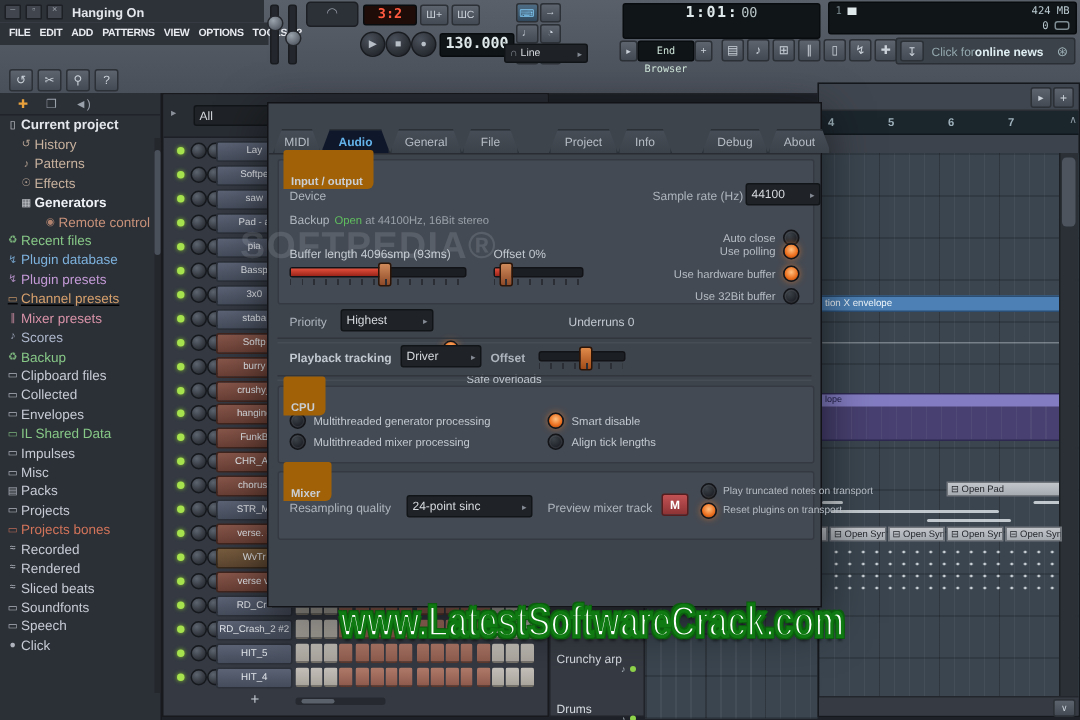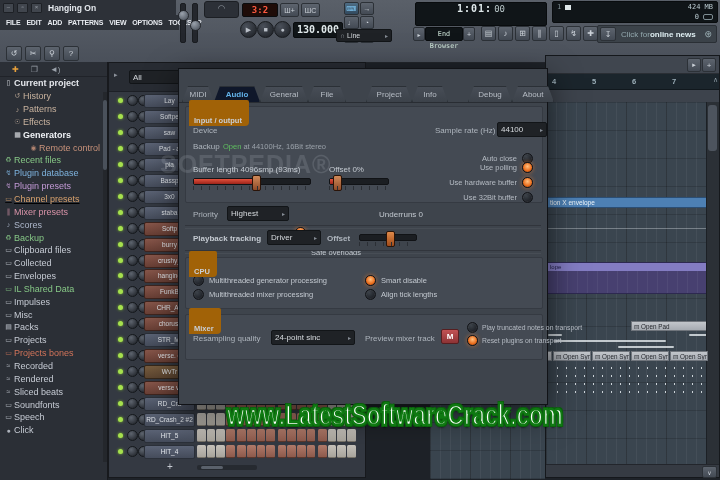--- a/index.html
+++ b/index.html
@@ -970,20 +970,32 @@
         </div>
       </div>
     <div class="rack-foot">
       <span style="position:absolute;left:58px;top:0;font-size:10px;color:#c6cbd2;">+</span>
       <div style="position:absolute;left:88px;top:4px;width:60px;height:5px;background:#262a30;border-radius:2px;">
         <div style="position:absolute;left:4px;top:1px;width:22px;height:3px;background:#5a616b;border-radius:2px;"></div>
       </div>
     </div>
   </div>
 
+  <div class="picker">
+    <div id="picker-items">
+        <div class="pick-item" style="top: 30px;">
+          <div class="pick-name">Crunchy arp</div>
+          <div class="pick-ics"><span>♪</span><span class="gdot"></span></div>
+        </div>
+        <div class="pick-item" style="top: 63px;">
+          <div class="pick-name">Drums</div>
+          <div class="pick-ics"><span>♪</span><span class="gdot"></span></div>
+        </div>
+      </div>
+  </div>
   <div class="gridmid pgrid"></div>
 
   <div class="piano">
     <div class="ptool">
       <div class="tbtn" style="position:absolute;right:18px;top:2px;width:12px;height:12px;font-size:7px;">
           <span>▸</span>
         </div>
       <div class="tbtn" style="position:absolute;right:3px;top:2px;width:12px;height:12px;font-size:8px;">
           <span>+</span>
         </div>

